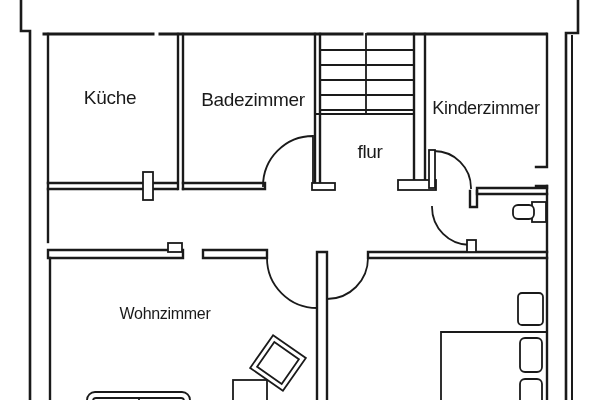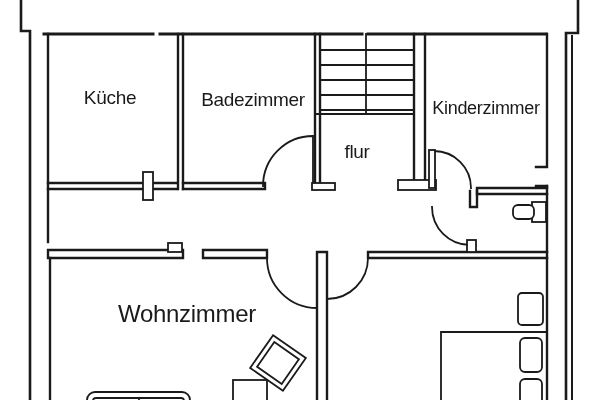--- a/index.html
+++ b/index.html
@@ -5,21 +5,21 @@
   html,body{margin:0;padding:0;background:#fff;}
   .canvas{
     position:relative;width:600px;height:400px;background:#ffffff;
     font-family:"Liberation Sans", sans-serif;overflow:hidden;
   }
   .canvas svg{position:absolute;left:0;top:0;}
   .room-label{
     position:absolute;transform:translate(-50%,-50%);
     color:#1a1a1a;white-space:nowrap;letter-spacing:-0.3px;line-height:1;
   }
-  .fs20{font-size:24px;margin-left:22px;}
+  .fs20{font-size:16px;}
   .fs19{font-size:19px;}
   .fs18{font-size:18px;}
   .fs17{font-size:17px;}
 </style>
 </head>
 <body>
 
 <div class="canvas">
   <svg width="600" height="400" viewBox="0 0 600 400" fill="none" stroke="#1a1a1a" stroke-linecap="square">
 
@@ -99,15 +99,15 @@
         <rect fill="#ffffff" x="258" y="343" width="40" height="40"></rect>
         <rect fill="#ffffff" x="263" y="348" width="30" height="30"></rect>
       </g>
       <rect fill="#ffffff" x="233" y="380" width="34" height="26"></rect>
     </g>
   </svg>
 
   <div class="room-label fs19" style="left:110px;top:97px">Küche</div>
   <div class="room-label fs19" style="left:253px;top:99px">Badezimmer</div>
   <div class="room-label fs18" style="left:486px;top:108px">Kinderzimmer</div>
-  <div class="room-label fs19" style="left:357px;top:151px">flur</div>
+  <div class="room-label fs19" style="left:370px;top:151px">flur</div>
   <div class="room-label fs20" style="left:165px;top:314px">Wohnzimmer</div>
 </div>
 
 </body></html>

